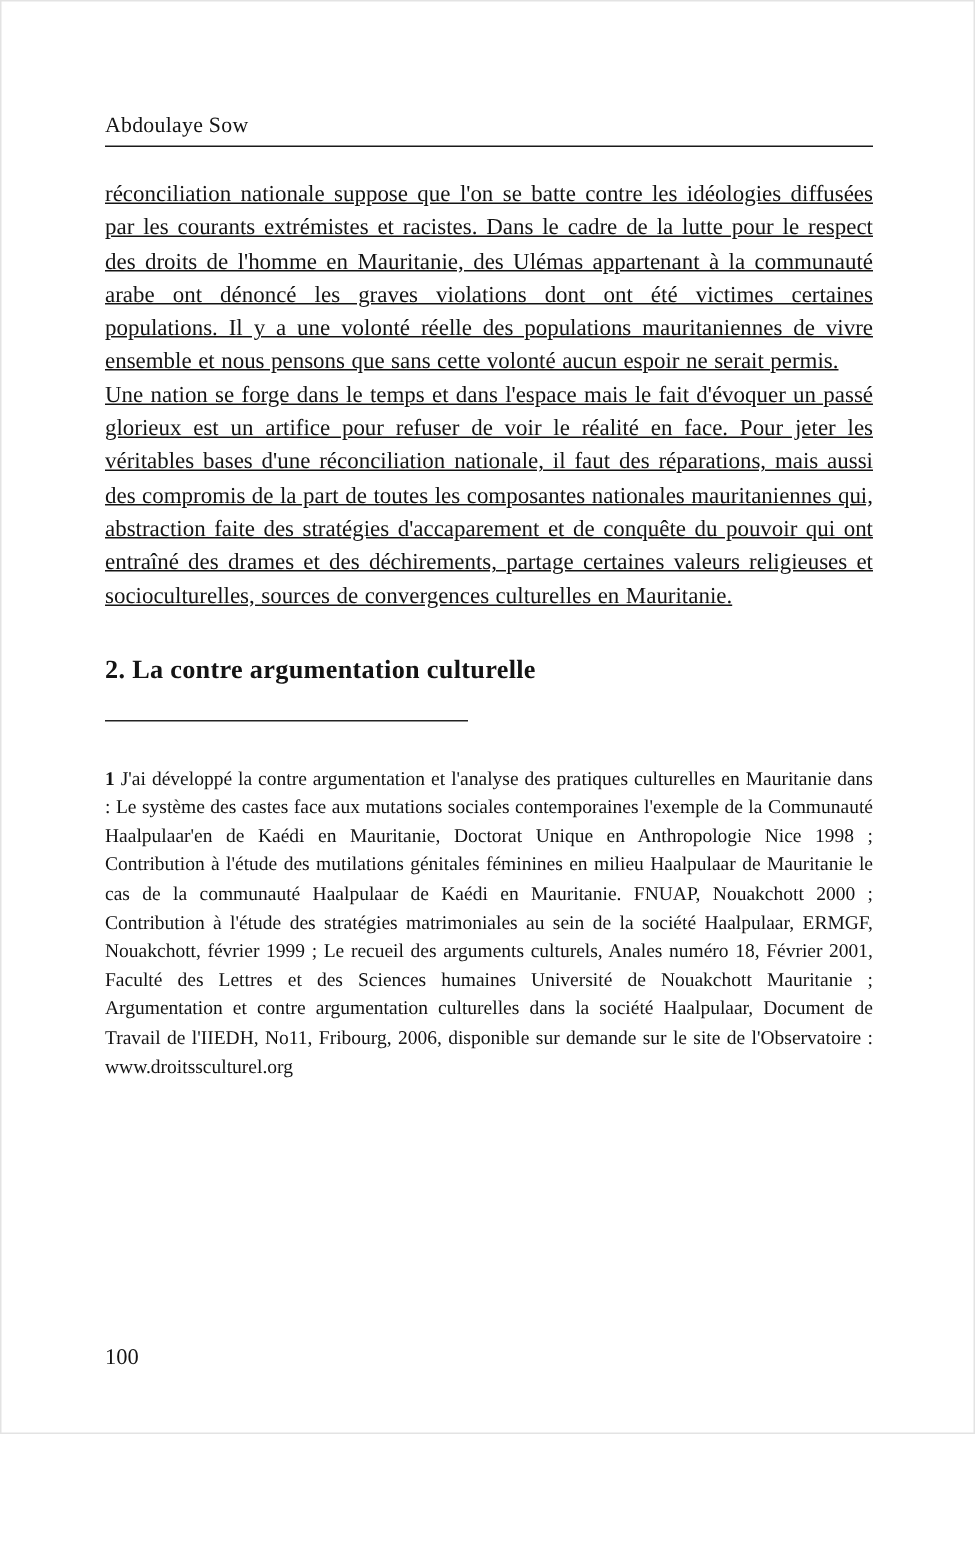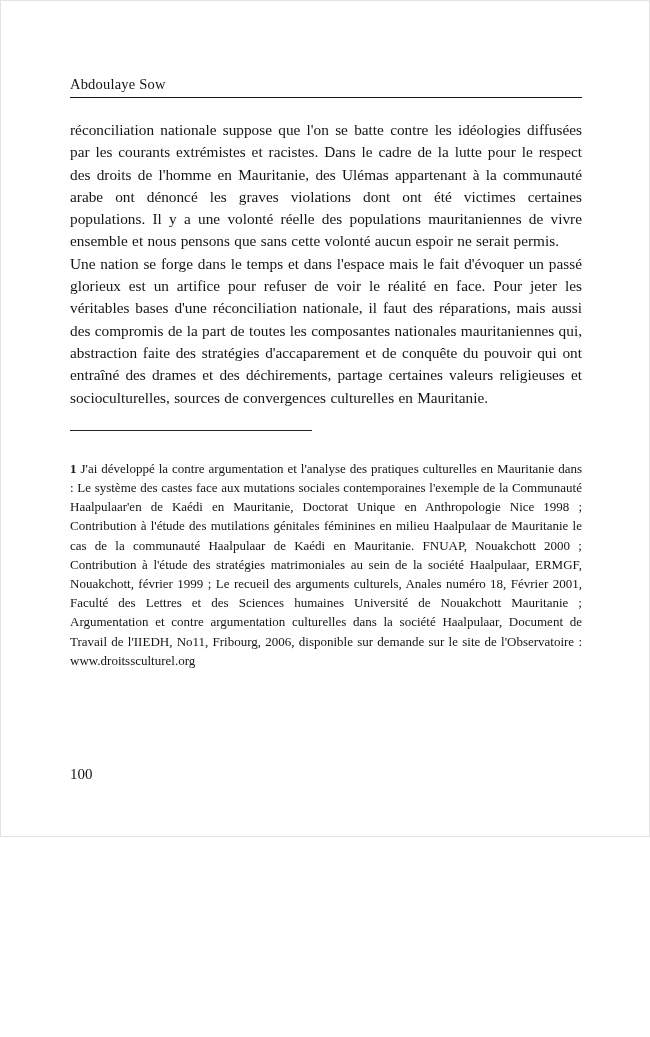--- a/index.html
+++ b/index.html
@@ -2,41 +2,42 @@
 <html><head>
 <meta charset="utf-8">
 <style>
   * { margin: 0; padding: 0; box-sizing: border-box; }
   html, body {
     background: #ffffff;
   }
   .page {
     position: relative;
     width: 650px;
-    height: 837px;
+    height: 956px;
     margin: 0 auto;
     background: #ffffff;
     box-shadow: inset 0 0 0 1px #e3e3e3;
     font-family: "Liberation Serif", "DejaVu Serif", serif;
     color: #141414;
     padding: 76px 68px 0 70px;
     overflow: hidden;
   }
   .page-header {
     font-size: 14.5px;
     letter-spacing: 0.2px;
     padding-bottom: 4px;
     border-bottom: 1.6px solid #1a1a1a;
     margin-bottom: 21px;
   }
   .body-text .para {
     font-size: 15.3px;
     line-height: 22.3px;
     text-align: justify;
     word-spacing: 0.5px;
+    text-decoration: underline;
   }
   .section-heading {
     font-size: 17.5px;
     font-weight: bold;
     margin-top: 27px;
     margin-bottom: 23px;
     letter-spacing: 0.2px;
   }
   .fn-ref {
     font-size: 10px;
@@ -55,40 +56,41 @@
     text-align: justify;
     word-spacing: 0.3px;
     margin-top: 28px;
   }
   .footnote .fn-marker {
     font-weight: bold;
   }
   .page-number {
     position: absolute;
     left: 70px;
-    bottom: 54px;
+    bottom: 42px;
     font-size: 15px;
     margin-top: 35px;
   }
 </style>
 </head>
 <body>
 
 <div class="page">
 
   <header class="page-header">
     <span>Abdoulaye Sow</span>
   </header>
 
   <main class="body-text">
 
     <p class="para">réconciliation nationale suppose que l'on se batte contre les idéologies diffusées par les courants extrémistes et racistes. Dans le cadre de la lutte pour le respect des droits de l'homme en Mauritanie, des Ulémas appartenant à la communauté arabe ont dénoncé les graves violations dont ont été victimes certaines populations. Il y a une volonté réelle des populations mauritaniennes de vivre ensemble et nous pensons que sans cette volonté aucun espoir ne serait permis.</p>
 
     <p class="para">Une nation se forge dans le temps et dans l'espace mais le fait d'évoquer un passé glorieux est un artifice pour refuser de voir le réalité en face. Pour jeter les véritables bases d'une réconciliation nationale, il faut des réparations, mais aussi des compromis de la part de toutes les composantes nationales mauritaniennes qui, abstraction faite des stratégies d'accaparement et de conquête du pouvoir qui ont entraîné des drames et des déchirements, partage certaines valeurs religieuses et socioculturelles, sources de convergences culturelles en Mauritanie.</p>
 
+    <h2 class="section-heading">2. La contre argumentation culturelle</h2>
 
 
   </main>
 
   <footer>
 
     <div class="footnote-rule"></div>
 
     <p class="footnote"><span class="fn-marker">1</span> <span>J'ai développé la contre argumentation et l'analyse des pratiques culturelles en Mauritanie dans : Le système des castes face aux mutations sociales contemporaines l'exemple de la Communauté Haalpulaar'en de Kaédi en Mauritanie, Doctorat Unique en Anthropologie Nice 1998 ; Contribution à l'étude des mutilations génitales féminines en milieu Haalpulaar de Mauritanie le cas de la communauté Haalpulaar de Kaédi en Mauritanie. FNUAP, Nouakchott 2000 ; Contribution à l'étude des stratégies matrimoniales au sein de la société Haalpulaar, ERMGF, Nouakchott, février 1999 ; Le recueil des arguments culturels, Anales numéro 18, Février 2001, Faculté des Lettres et des Sciences humaines Université de Nouakchott Mauritanie ; Argumentation et contre argumentation culturelles dans la société Haalpulaar, Document de Travail de l'IIEDH, No11, Fribourg, 2006, disponible sur demande sur le site de l'Observatoire : www.droitssculturel.org</span></p>
 

